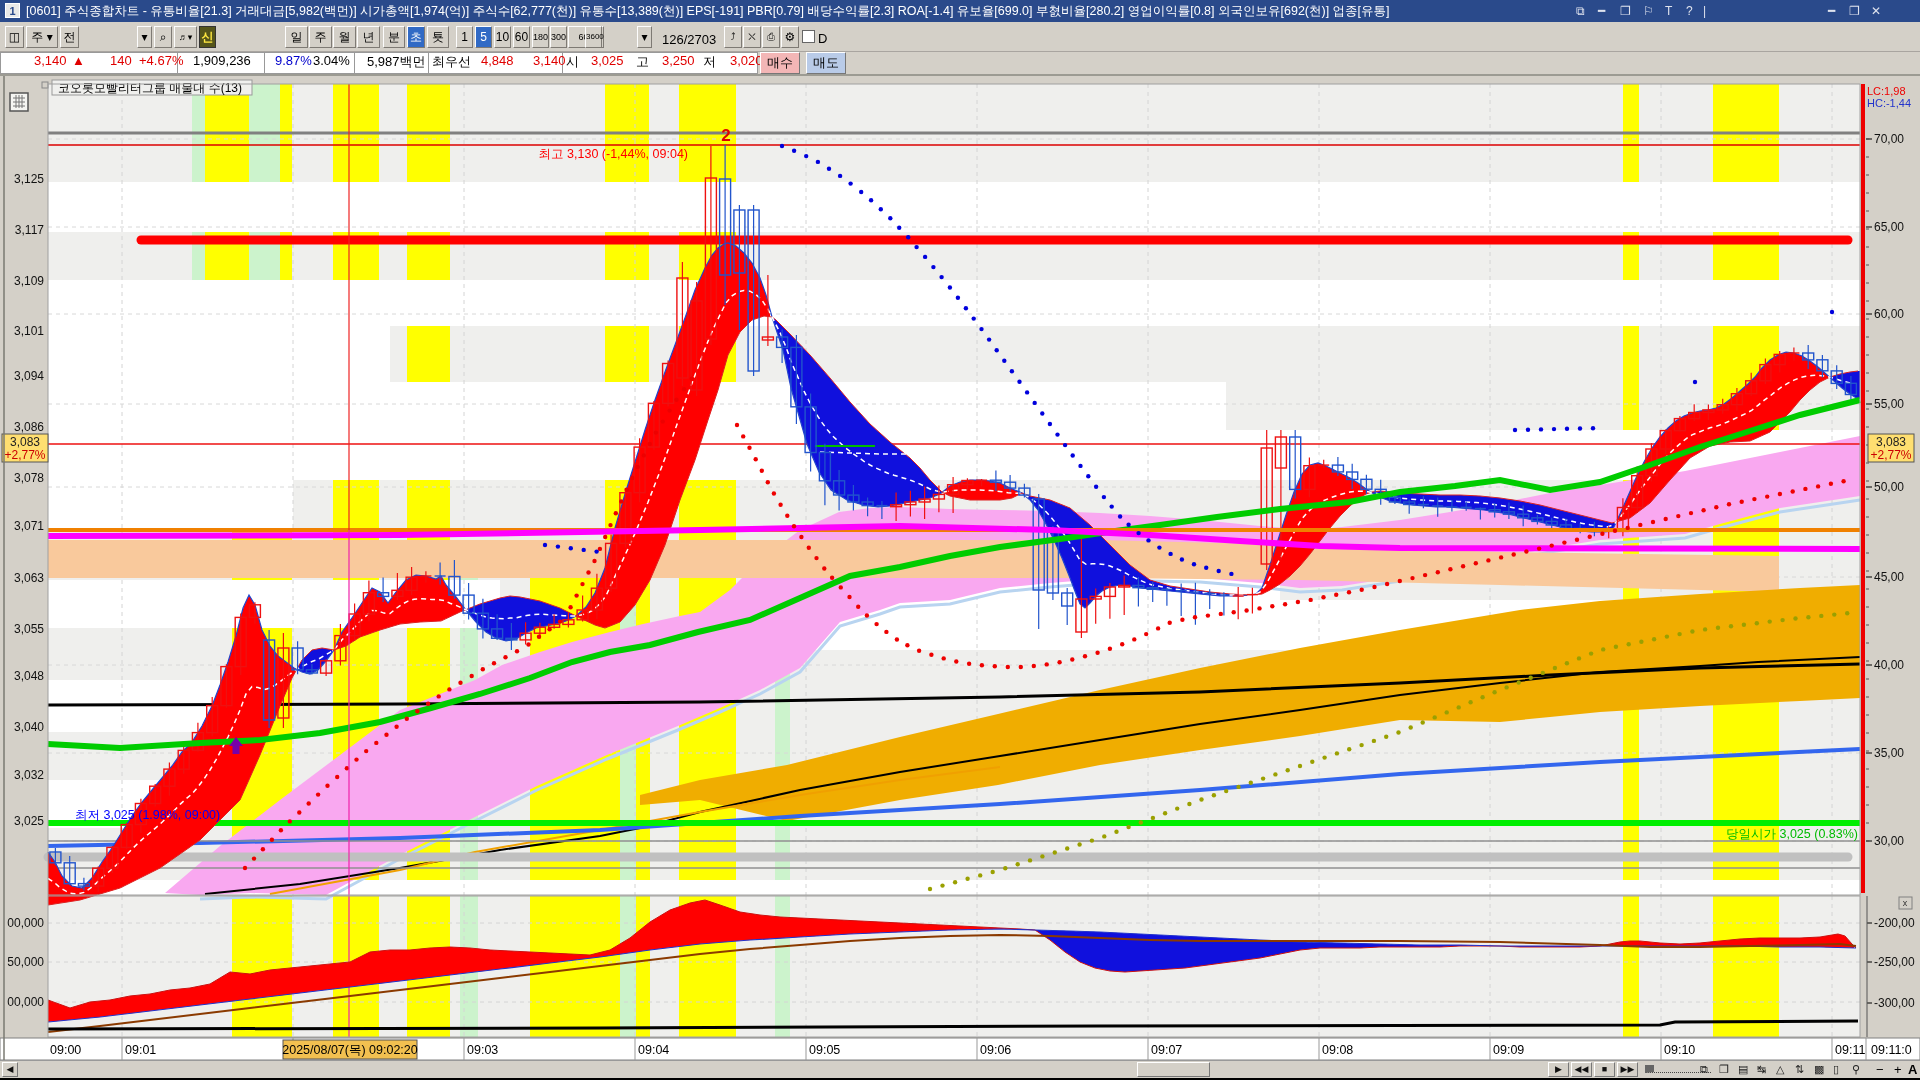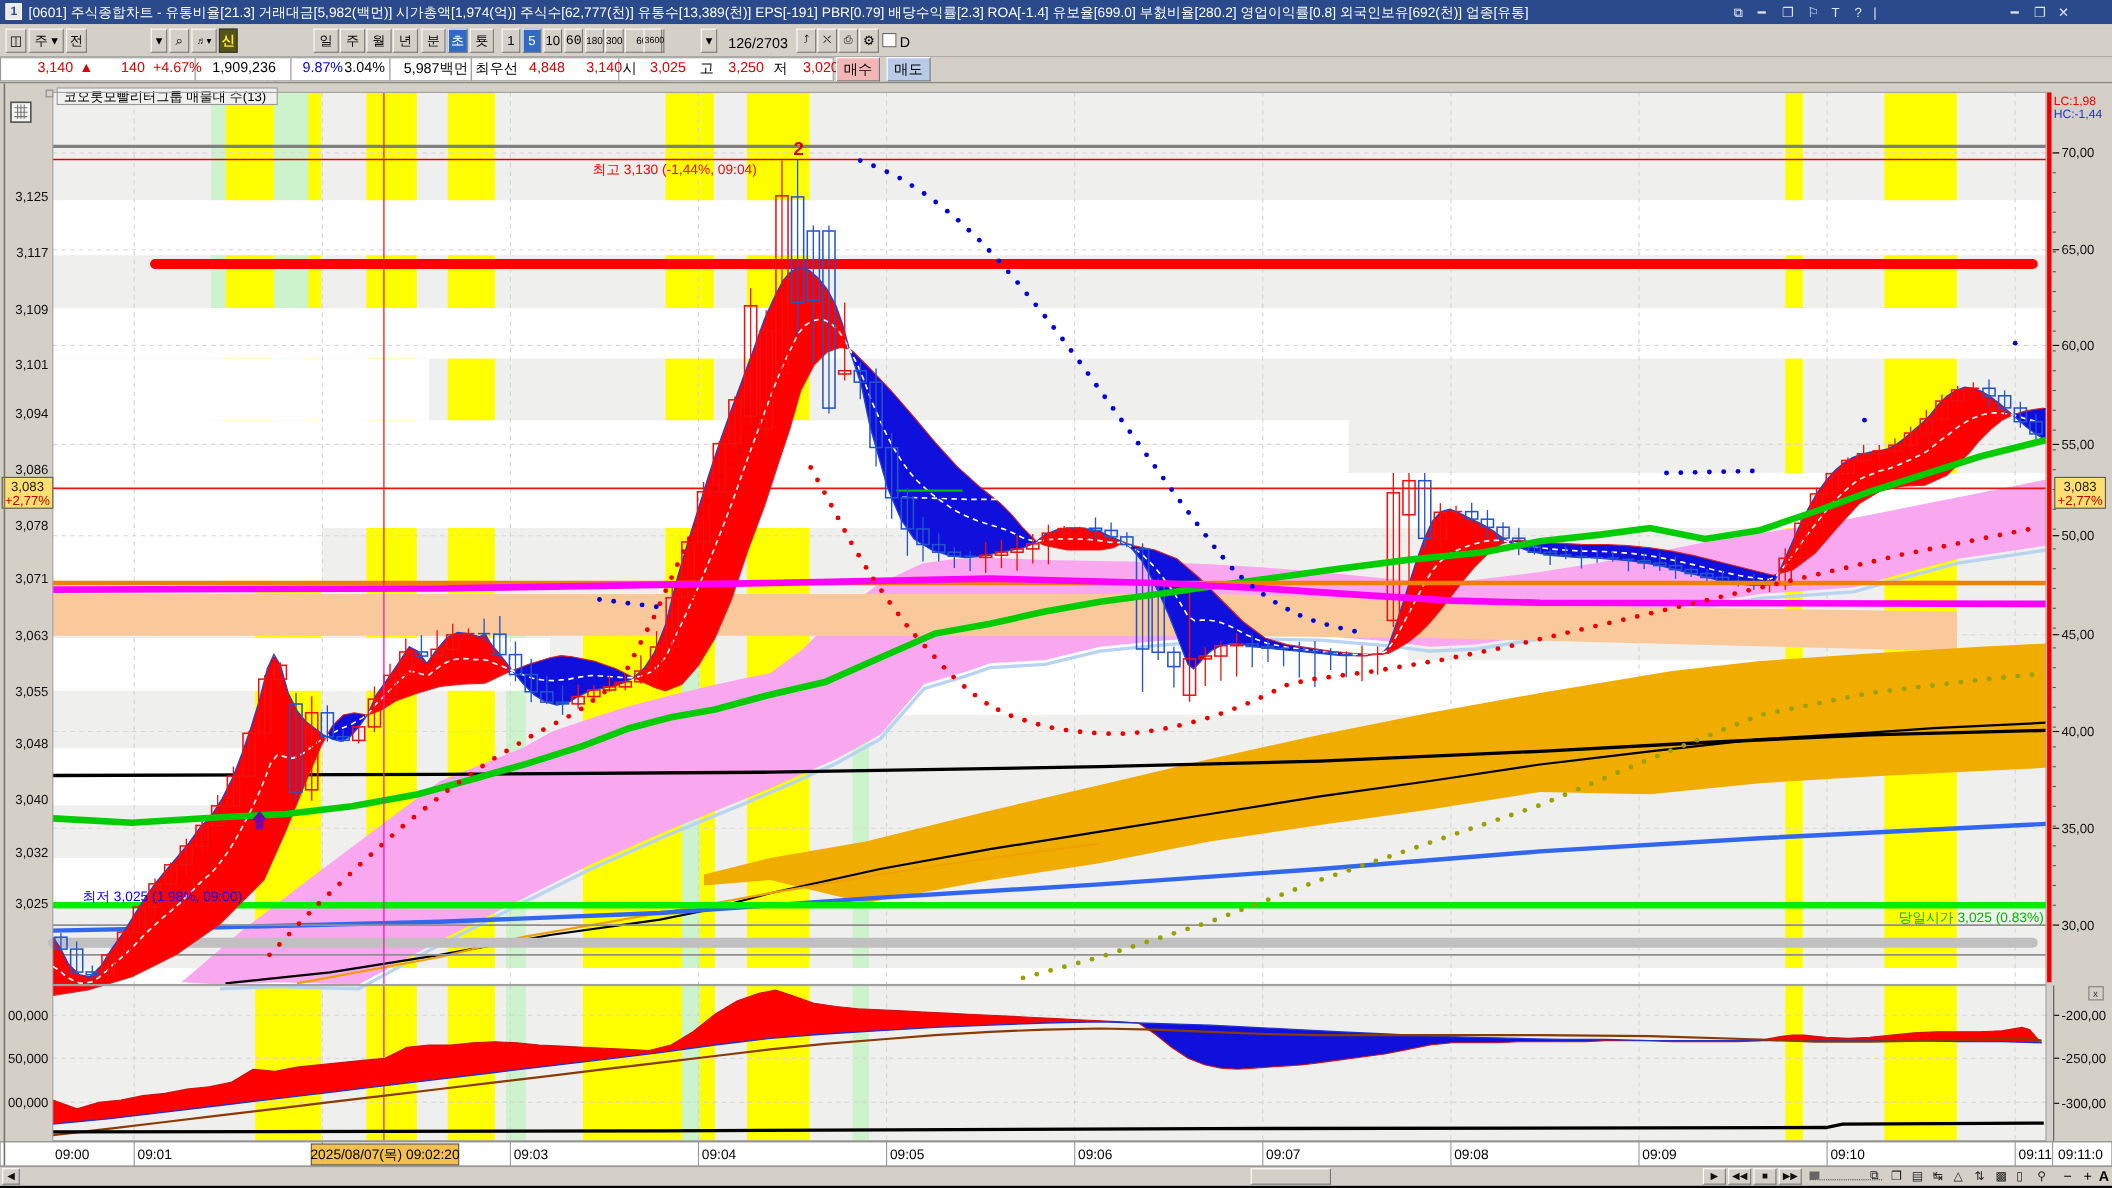--- a/index.html
+++ b/index.html
@@ -46,21 +46,21 @@
     <div class="c3d" style="left:285px;width:23px;">일</div>
     <div class="c3d" style="left:309px;width:23px;">주</div>
     <div class="c3d" style="left:333px;width:23px;">월</div>
     <div class="c3d" style="left:357px;width:23px;">년</div>
     <div class="c3d" style="left:383px;width:22px;">분</div>
     <div class="c3d act" style="left:407px;width:18px">초</div>
     <div class="c3d" style="left:427px;width:22px;">툣</div>
     <div class="c3d" style="left:456px;width:17px;">1</div>
     <div class="c3d act" style="left:475px;width:17px">5</div>
     <div class="c3d" style="left:494px;width:17px;">10</div>
-    <div class="c3d" style="left:513px;width:17px;font-family:Liberation Mono, monospace;">60</div>
+    <div class="c3d" style="left:513px;width:17px;">60</div>
     <div class="c3d" style="left:532px;width:17px;font-size:9px">180</div>
     <div class="c3d" style="left:550px;width:17px;font-size:9px">300</div>
     <div class="c3d" style="left:568px;width:36px;font-size:9px">600</div>
     <div class="c3d" style="left:585px;width:17px;font-size:8px">3600</div>
     <div class="inset" style="left:608px;width:28px;text-align:left">&nbsp;5</div>
     <div class="c3d" style="left:637px;width:15px;">▾</div>
     <div class="abs" style="left:662px;top:10px;font-size:13px">126/2703</div>
     <div class="c3d" style="left:724px;width:18px;font-size:10px">⤴</div>
     <div class="c3d" style="left:743px;width:18px;font-size:10px">⛌</div>
     <div class="c3d" style="left:762px;width:18px;font-size:10px">⎙</div>

